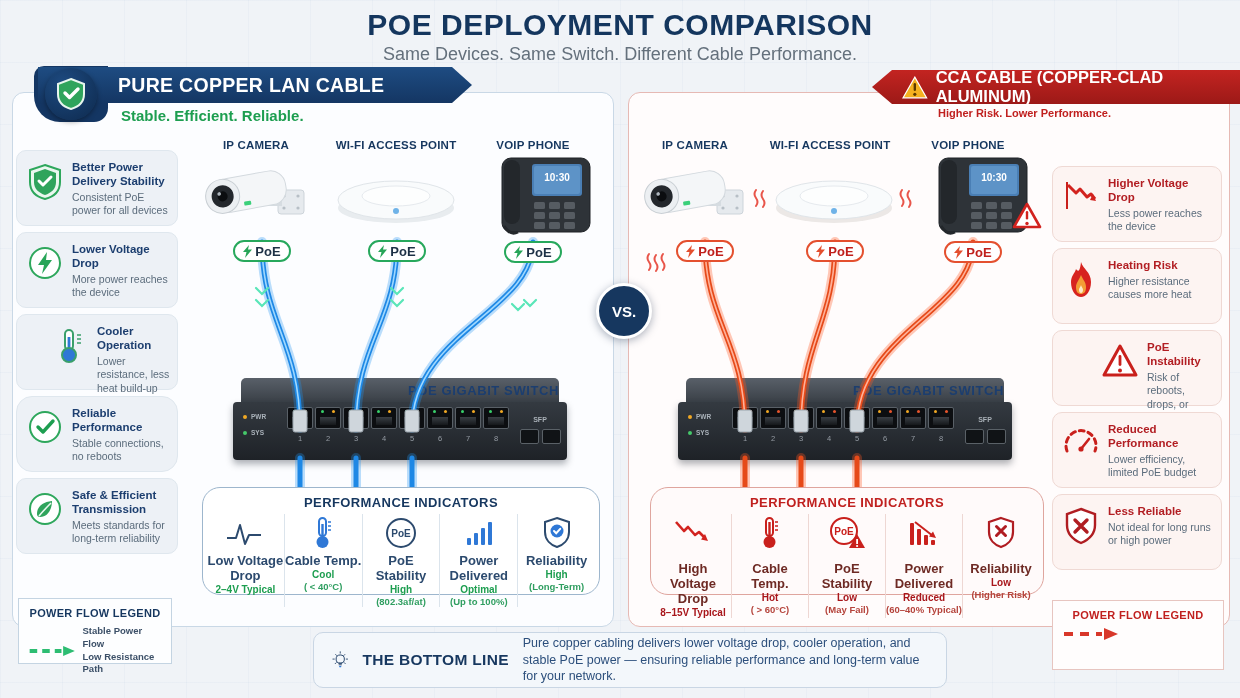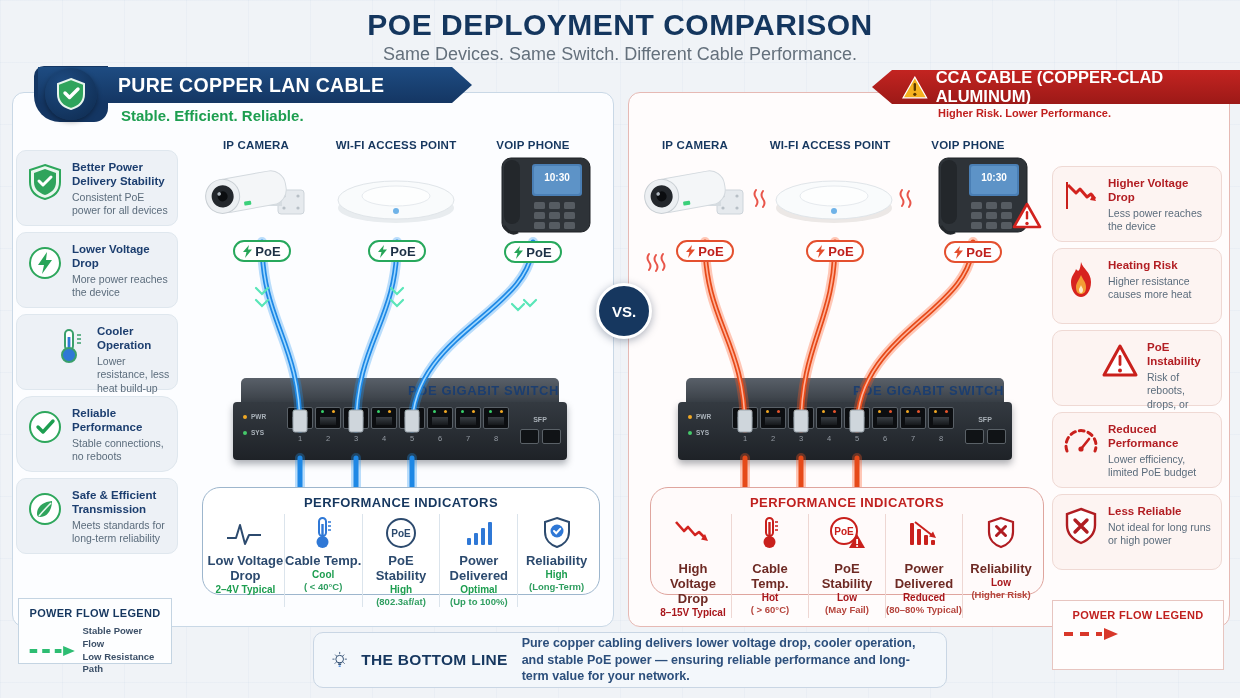--- a/index.html
+++ b/index.html
@@ -73,21 +73,21 @@
   .legend{position:absolute;border-radius:0;background:#fdfeff;padding:8px 9px;box-sizing:border-box;z-index:6;}
   .legend.l{left:18px;top:598px;width:154px;height:66px;border:1px solid #c4d4e2;}
   .legend.r{left:1052px;top:600px;width:172px;height:70px;border:1px solid #e7c5c0;background:#fffdfd;}
   .lg-title{font-size:11px;font-weight:bold;text-align:center;letter-spacing:.3px;margin-bottom:6px;}
   .legend.l .lg-title{color:#16375f;} .legend.r .lg-title{color:#c0201f;}
   .lg-row{display:flex;align-items:center;gap:6px;}
   .lg-txt{font-size:9.5px;color:#3c5068;line-height:1.35;font-weight:bold;}
   .legend.r .lg-txt{color:#4a4a4a;}
   .bottom{position:absolute;left:313px;top:632px;width:634px;height:56px;background:#f3f7fb;border:1px solid #c9d6e4;border-radius:10px;display:flex;align-items:center;gap:14px;padding:0 18px;box-sizing:border-box;z-index:6;}
   .bt-title{font-size:15.5px;font-weight:800;color:#16375f;white-space:nowrap;letter-spacing:.3px;}
-  .bt-text{font-size:12.5px;color:#2c4f7c;line-height:1.35;font-weight:bold;}
+  .bt-text{font-size:12.5px;color:#2c4f7c;line-height:1.35;}
   .vs{position:absolute;left:596px;top:283px;width:50px;height:50px;border-radius:50%;background:#16375f;border:3px solid #fff;
     box-shadow:0 2px 8px rgba(10,30,60,.35);color:#fff;font-weight:bold;font-size:15px;display:flex;align-items:center;justify-content:center;z-index:8;}
   .hot{position:absolute;z-index:5;}
   .warn-dev{position:absolute;z-index:6;}
 </style>
 </head>
 <body>
 
 <div class="stage">
 
@@ -666,21 +666,21 @@
                 <rect x="10" y="11" width="4" height="16" rx="1"></rect>
                 <rect x="17" y="17" width="4" height="10" rx="1"></rect>
                 <rect x="24" y="22" width="4" height="5" rx="1"></rect>
               </g>
               <path d="M8,4 l18,14" stroke="#c9201c" stroke-width="2"></path>
               <polygon points="29,20 22,18.5 26,13.5" fill="#c9201c"></polygon>
             </svg>
           </span>
         <span class="ind-lab">Power Delivered</span>
         <span class="ind-val">Reduced</span>
-        <span class="ind-note">(80–80% Typical)</span>
+        <span class="ind-note">(60–40% Typical)</span>
       </div>
       <div class="ind-col">
         <span class="ind-ico">
             <svg width="30" height="34" viewBox="0 0 30 34">
               <path d="M15 2 L27 6 V16 C27 24 21 29 15 31 C9 29 3 24 3 16 V6 Z" fill="#fff" stroke="#b01d22" stroke-width="2.2"></path>
               <path d="M10.5 10.5 l9 9 M19.5 10.5 l-9 9" stroke="#b01d22" stroke-width="3" stroke-linecap="round"></path>
             </svg>
           </span>
         <span class="ind-lab">Reliability</span>
         <span class="ind-val">Low</span>

